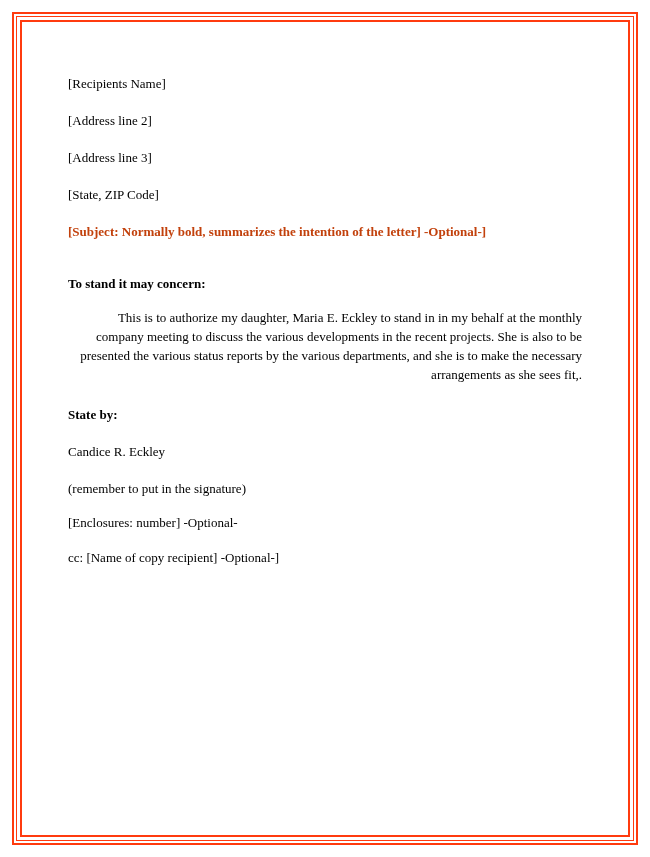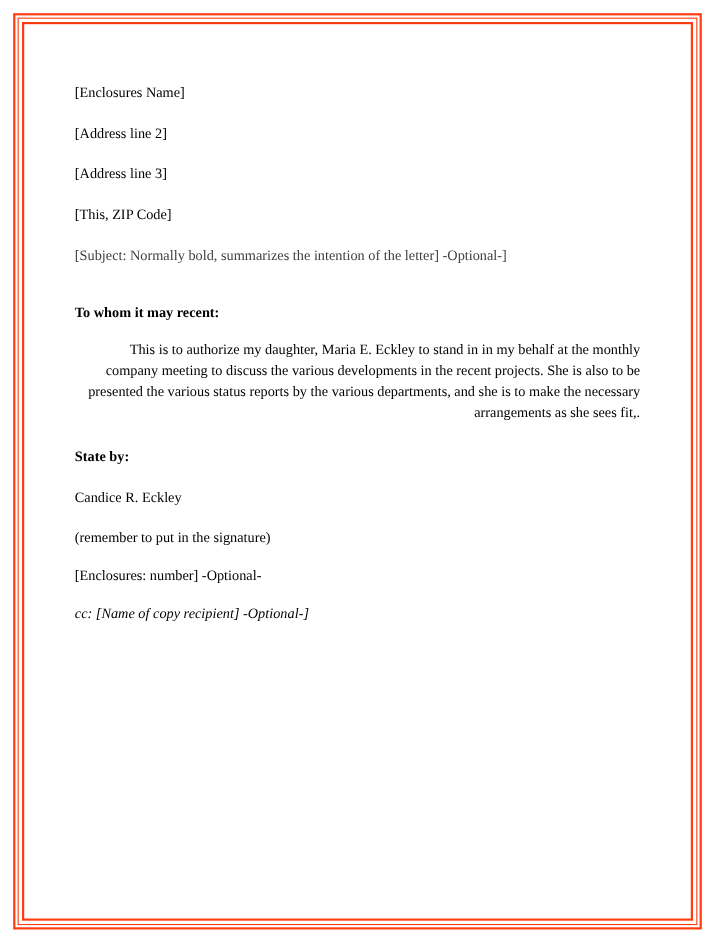--- a/index.html
+++ b/index.html
@@ -44,22 +44,22 @@
       left: 68px;
       right: 68px;
       font-size: 13px;
       color: #000;
       line-height: 1.3;
     }
     .field {
       margin-bottom: 20px;
     }
     .subject {
-      color: #404040;
-      font-weight: normal;
+      color: #c2410c;
+      font-weight: bold;
       margin-bottom: 36px;
     }
     .salutation {
       font-weight: bold;
       margin-bottom: 16px;
     }
     .body-text {
       margin-bottom: 22px;
       line-height: 1.45;
       text-align: right;
@@ -73,36 +73,35 @@
       margin-bottom: 20px;
     }
     .note {
       margin-bottom: 18px;
     }
     .enclosures {
       margin-bottom: 18px;
     }
     .cc {
       margin-bottom: 0;
-      font-style: italic;
     }
   </style>
 </head>
 <body>
 
 <div class="border-outer"></div>
 <div class="border-mid"></div>
 <div class="border-inner"></div>
 
 <div class="content">
-  <div class="field">[Enclosures Name]</div>
+  <div class="field">[Recipients Name]</div>
   <div class="field">[Address line 2]</div>
   <div class="field">[Address line 3]</div>
-  <div class="field">[This, ZIP Code]</div>
+  <div class="field">[State, ZIP Code]</div>
   <div class="subject">[Subject: Normally bold, summarizes the intention of the letter] -Optional-]</div>
-  <div class="salutation">To whom it may recent:</div>
+  <div class="salutation">To stand it may concern:</div>
   <div class="body-text">This is to authorize my daughter, Maria E. Eckley to stand in in my behalf at the monthly company meeting to discuss the various developments in the recent projects. She is also to be presented the various status reports by the various departments, and she is to make the necessary arrangements as she sees fit,.</div>
   <div class="signed-label">State by:</div>
   <div class="signer-name">Candice R. Eckley</div>
   <div class="note">(remember to put in the signature)</div>
   <div class="enclosures">[Enclosures: number] -Optional-</div>
   <div class="cc">cc: [Name of copy recipient] -Optional-]</div>
 </div>
 
 </body></html>

